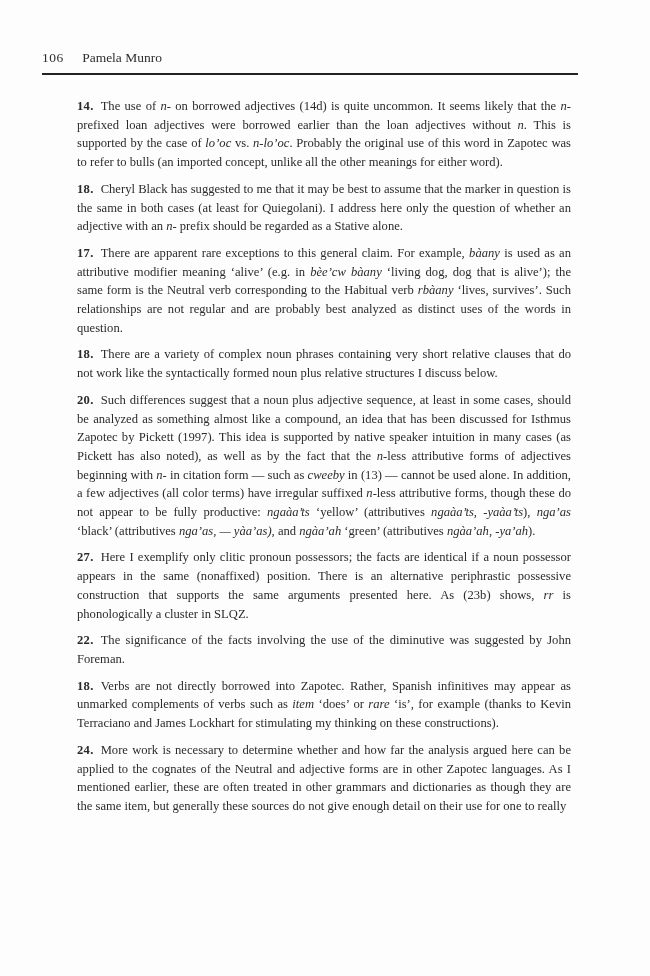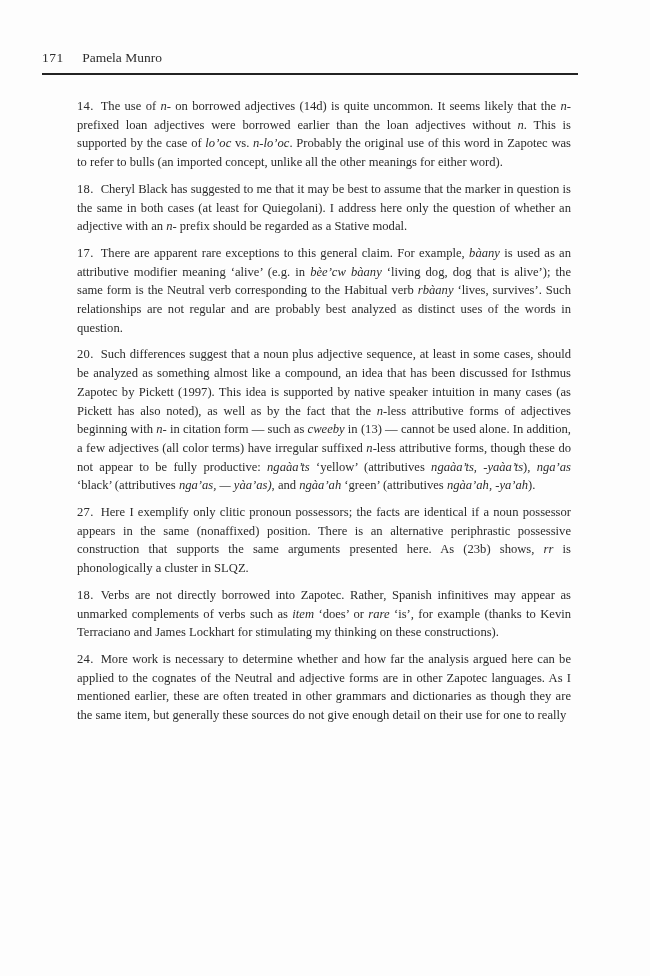--- a/index.html
+++ b/index.html
@@ -54,43 +54,45 @@
     line-height: 18.7px;
     text-align: justify;
     hyphens: auto;
     -webkit-hyphens: auto;
     color: #2b2b2b;
   }
   .footnote {
     margin: 0 0 8px 0;
   }
   .fn-num {
-    font-weight: normal;
+    font-weight: bold;
     margin-right: 7px;
     letter-spacing: 0.3px;
   }
   .footnote i {
     font-style: italic;
   }
 </style>
 </head>
 <body>
 
 <div class="page">
 
   <header class="running-header">
-    <span class="pagenum">171</span>
+    <span class="pagenum">106</span>
     <span class="runhead">Pamela Munro</span>
   </header>
 
   <div class="header-rule"></div>
 
   <main class="footnotes">
       <p class="footnote"><span class="fn-num">14.</span><span>The use of </span><i>n-</i><span> on borrowed adjectives (14d) is quite uncommon. It seems likely that the </span><i>n</i><span>-prefixed loan adjectives were borrowed earlier than the loan adjectives without </span><i>n</i><span>. This is supported by the case of </span><i>lo’oc</i><span> vs. </span><i>n-lo’oc</i><span>. Probably the original use of this word in Zapotec was to refer to bulls (an imported concept, unlike all the other meanings for either word).</span></p>
-      <p class="footnote"><span class="fn-num">18.</span><span>Cheryl Black has suggested to me that it may be best to assume that the marker in question is the same in both cases (at least for Quiegolani). I address here only the question of whether an adjective with an </span><i>n-</i><span> prefix should be regarded as a Stative modal.</span></p>
+      <p class="footnote"><span class="fn-num">18.</span><span>Cheryl Black has suggested to me that it may be best to assume that the marker in question is the same in both cases (at least for Quiegolani). I address here only the question of whether an adjective with an </span><i>n-</i><span> prefix should be regarded as a Stative alone.</span></p>
       <p class="footnote"><span class="fn-num">17.</span><span>There are apparent rare exceptions to this general claim. For example, </span><i>bàany</i><span> is used as an attributive modifier meaning ‘alive’ (e.g. in </span><i>bèe’cw bàany</i><span> ‘living dog, dog that is alive’); the same form is the Neutral verb corresponding to the Habitual verb </span><i>rbàany</i><span> ‘lives, survives’. Such relationships are not regular and are probably best analyzed as distinct uses of the words in question.</span></p>
+      <p class="footnote"><span class="fn-num">18.</span><span>There are a variety of complex noun phrases containing very short relative clauses that do not work like the syntactically formed noun plus relative structures I discuss below.</span></p>
       <p class="footnote"><span class="fn-num">20.</span><span>Such differences suggest that a noun plus adjective sequence, at least in some cases, should be analyzed as something almost like a compound, an idea that has been discussed for Isthmus Zapotec by Pickett (1997). This idea is supported by native speaker intuition in many cases (as Pickett has also noted), as well as by the fact that the </span><i>n</i><span>-less attributive forms of adjectives beginning with </span><i>n-</i><span> in citation form — such as </span><i>cweeby</i><span> in (13) — cannot be used alone. In addition, a few adjectives (all color terms) have irregular suffixed </span><i>n</i><span>-less attributive forms, though these do not appear to be fully productive: </span><i>ngaàa’ts</i><span> ‘yellow’ (attributives </span><i>ngaàa’ts, -yaàa’ts</i><span>), </span><i>nga’as</i><span> ‘black’ (attributives </span><i>nga’as, — yàa’as)</i><span>, and </span><i>ngàa’ah</i><span> ‘green’ (attributives </span><i>ngàa’ah, -ya’ah</i><span>).</span></p>
       <p class="footnote"><span class="fn-num">27.</span><span>Here I exemplify only clitic pronoun possessors; the facts are identical if a noun possessor appears in the same (nonaffixed) position. There is an alternative periphrastic possessive construction that supports the same arguments presented here. As (23b) shows, </span><i>rr</i><span> is phonologically a cluster in SLQZ.</span></p>
+      <p class="footnote"><span class="fn-num">22.</span><span>The significance of the facts involving the use of the diminutive was suggested by John Foreman.</span></p>
       <p class="footnote"><span class="fn-num">18.</span><span>Verbs are not directly borrowed into Zapotec. Rather, Spanish infinitives may appear as unmarked complements of verbs such as </span><i>item</i><span> ‘does’ or </span><i>rare</i><span> ‘is’, for example (thanks to Kevin Terraciano and James Lockhart for stimulating my thinking on these constructions).</span></p>
       <p class="footnote"><span class="fn-num">24.</span><span>More work is necessary to determine whether and how far the analysis argued here can be applied to the cognates of the Neutral and adjective forms are in other Zapotec languages. As I mentioned earlier, these are often treated in other grammars and dictionaries as though they are the same item, but generally these sources do not give enough detail on their use for one to really</span></p>
     </main>
 
 </div>
 
 </body></html>

